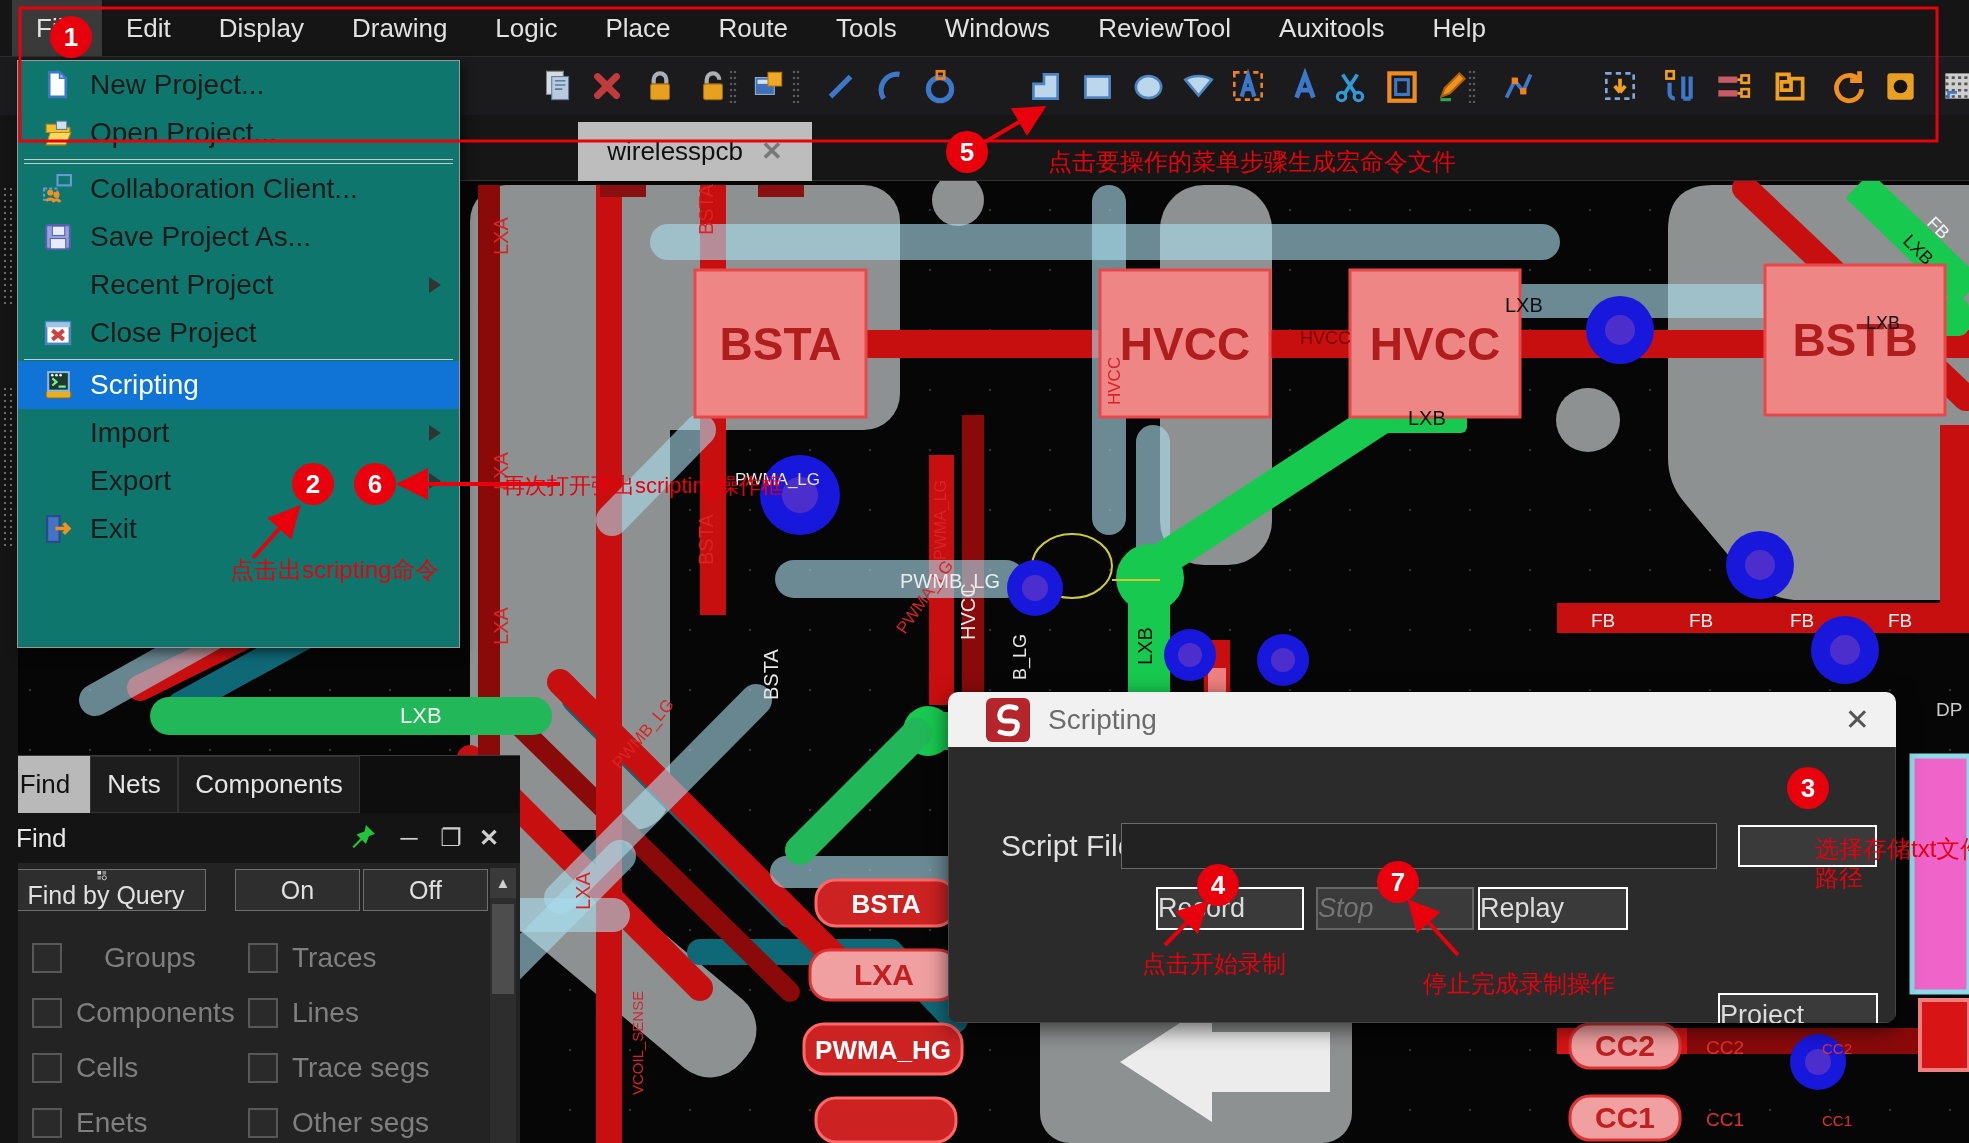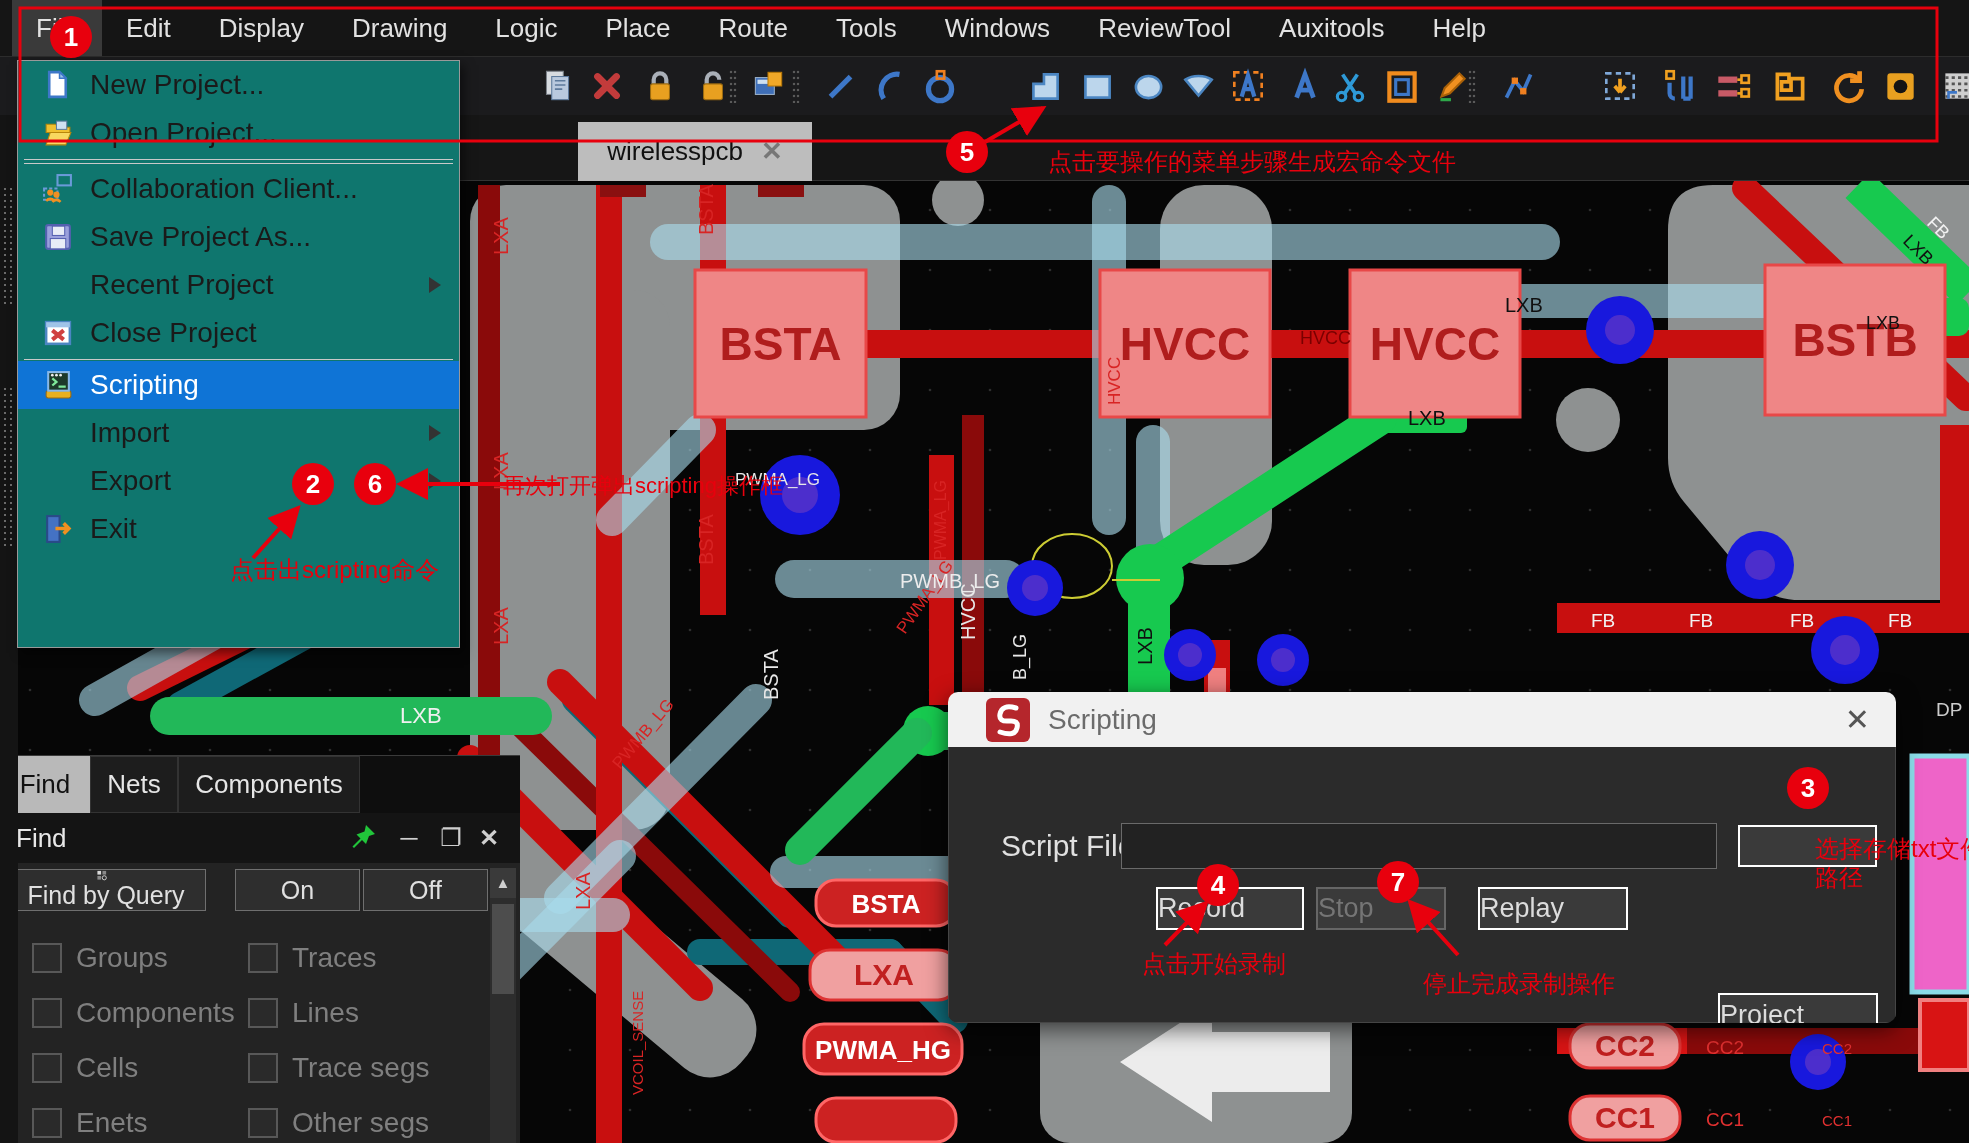--- a/index.html
+++ b/index.html
@@ -424,21 +424,21 @@
       <span>On</span>
     </div>
     <div class="f-btn" style="left:363px; top:113px; width:125px; height:42px;">
       <span>Off</span>
     </div>
     <div id="find-scroll">
       <div class="arr">▲</div>
       <div class="thumb"></div>
     </div>
     <div id="check-grid">
-        <div class="chk-row" style="left: 32px; top: 26px;">
+        <div class="chk-row" style="left: 32px; top: 26px; gap: 28px;">
           <span class="chk-box"></span>
           <span class="chk-lbl">Groups</span>
         </div>
         <div class="chk-row" style="left: 32px; top: 81px;">
           <span class="chk-box"></span>
           <span class="chk-lbl">Components</span>
         </div>
         <div class="chk-row" style="left: 32px; top: 136px;">
           <span class="chk-box"></span>
           <span class="chk-lbl">Cells</span>
@@ -561,21 +561,21 @@
     </div>
     <div id="dlg-body">
       <span class="lbl">Script File:</span>
       <input id="script-input" value="" style="">
       <div class="dlg-btn" style="left:789px; top:78px; width:139px; height:42px;">
         <span></span>
       </div>
       <div class="dlg-btn" style="left:207px; top:140px; width:148px;">
         <span>Record</span>
       </div>
-      <div class="dlg-btn disabled" style="left:367px; top:140px; width:130px;">
+      <div class="dlg-btn disabled" style="left:367px; top:140px; width:158px;font-style:italic;">
         <span>Stop</span>
       </div>
       <div class="dlg-btn" style="left:529px; top:140px; width:150px;">
         <span>Replay</span>
       </div>
       <div class="dlg-btn" style="left:769px; top:246px; width:160px; height:44px;">
         <span>Project</span>
       </div>
     </div>
   </div>

